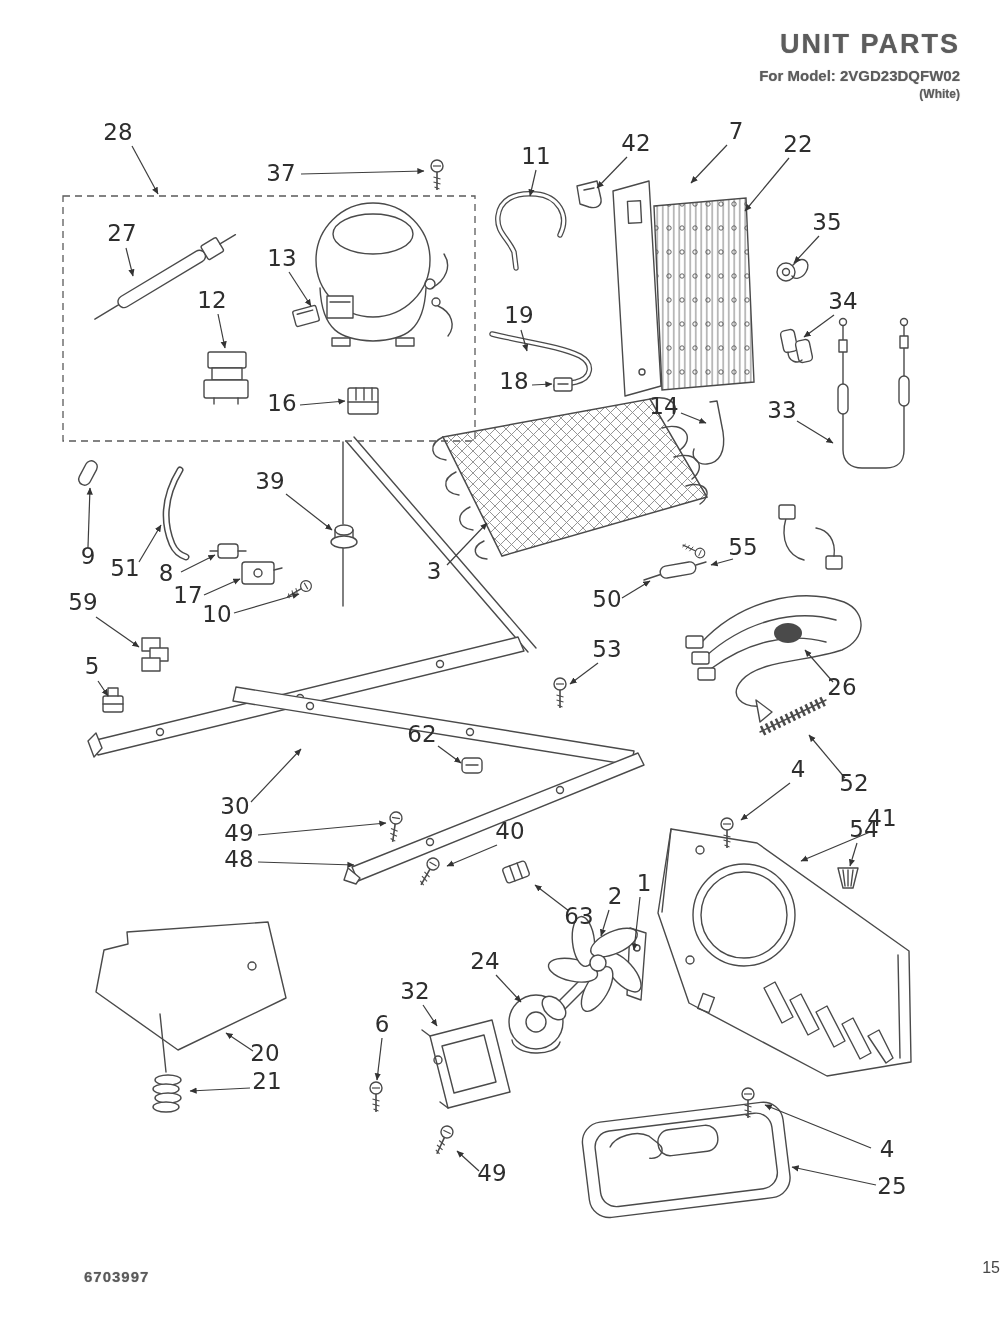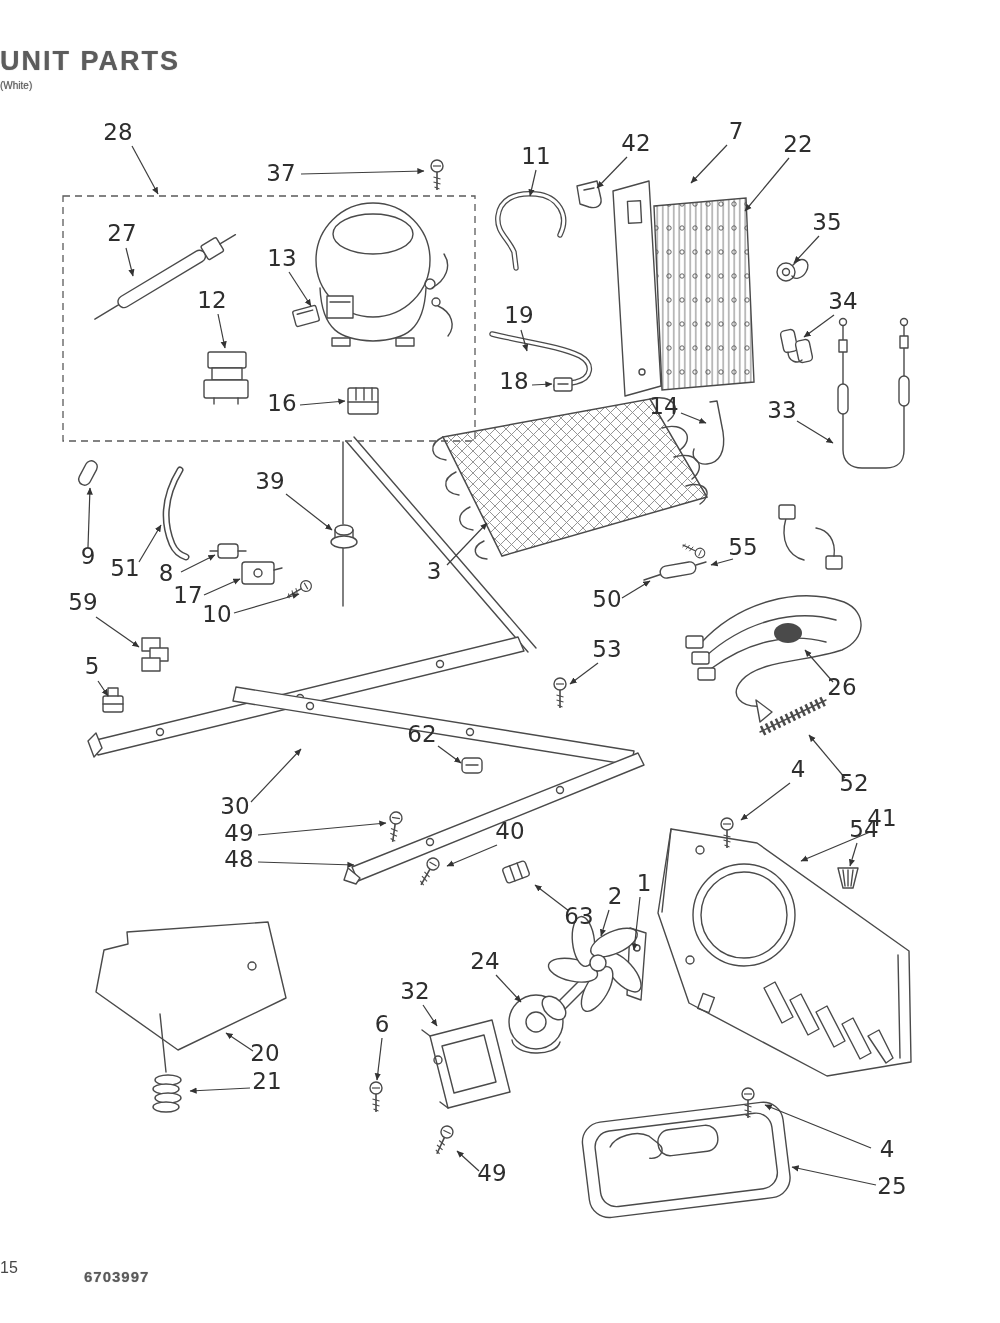--- a/index.html
+++ b/index.html
@@ -1,42 +1,43 @@
 <!DOCTYPE html>
 <html><head>
 <meta charset="utf-8">
 <style>
   *{margin:0;padding:0;box-sizing:border-box}
   html,body{background:#ededed}
   body{font-family:"Liberation Sans",sans-serif}
   .page{position:relative;width:1000px;height:1323px;background:#ffffff;margin:0 auto;overflow:hidden}
-  .hdr{position:absolute;top:46px;left:0;width:96%;text-align:left;color:#5c5c5c;z-index:2}
+  .hdr{position:absolute;top:29px;left:0;width:96%;text-align:right;color:#5c5c5c;z-index:2}
   .hdr .t{font-size:27px;font-weight:bold;letter-spacing:2px;text-shadow:0 0 1px #8a8a8a}
   .hdr .m{font-size:15px;font-weight:bold;margin-top:7px;text-shadow:0 0 1px #979797}
-  .hdr .c{font-size:10px;font-weight:normal;margin-top:3px;text-shadow:0 0 1px #979797}
+  .hdr .c{font-size:12px;font-weight:bold;margin-top:3px;text-shadow:0 0 1px #979797}
   svg.diagram{position:absolute;left:0;top:0;width:1000px;height:1323px}
   .ftr-doc{position:absolute;left:84px;bottom:38px;font-size:15px;font-weight:bold;color:#5a5a5a;letter-spacing:1px;text-shadow:0 0 1px #9a9a9a}
-  .ftr-page{position:absolute;left:0;width:100%;text-align:left;bottom:46px;font-size:16px;color:#474747}
+  .ftr-page{position:absolute;left:0;width:100%;text-align:right;bottom:46px;font-size:16px;color:#474747}
   
   .ln{fill:none;stroke:#4a4a4a;stroke-width:1.4;stroke-linecap:round;stroke-linejoin:round}
   .fw{fill:#ffffff;stroke:#4a4a4a;stroke-width:1.4;stroke-linejoin:round}
   .tube{fill:none;stroke:#4a4a4a;stroke-width:5.5;stroke-linecap:round}
   .tube-in{fill:none;stroke:#ffffff;stroke-width:3;stroke-linecap:round}
   .tube2{fill:none;stroke:#4a4a4a;stroke-width:7;stroke-linecap:round}
   .tube2-in{fill:none;stroke:#ffffff;stroke-width:4;stroke-linecap:round}
   .callout{font-family:"DejaVu Sans",sans-serif;font-size:23px;fill:#2e2e2e;text-anchor:middle}
   .leader{stroke:#3d3d3d;stroke-width:1.2;fill:none}
 </style>
 </head>
 <body>
 
 <div class="page">
 
   <div class="hdr">
     <div class="t">UNIT PARTS</div>
+    <div class="m">For Model: 2VGD23DQFW02</div>
     <div class="c">(White)</div>
   </div>
 
   <svg class="diagram" viewBox="0 0 1000 1323">
     <defs>
       <marker id="arrow" viewBox="0 0 10 10" refX="8.5" refY="5" markerWidth="6.5" markerHeight="6.5" orient="auto-start-reverse">
         <path d="M0,1 L9,5 L0,9 Z" fill="#333"></path>
       </marker>
       <pattern id="fins" width="5.5" height="9" patternUnits="userSpaceOnUse">
         <line x1="2.75" y1="0" x2="2.75" y2="9" stroke="#7b7b7b" stroke-width="1"></line>

